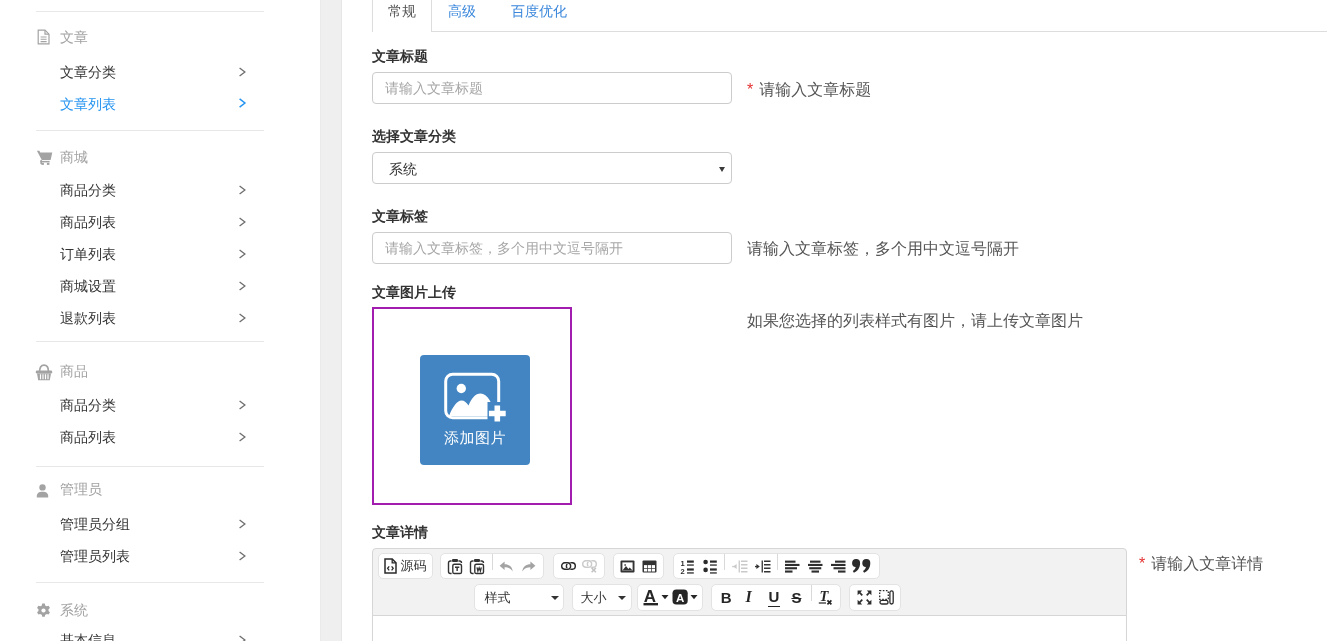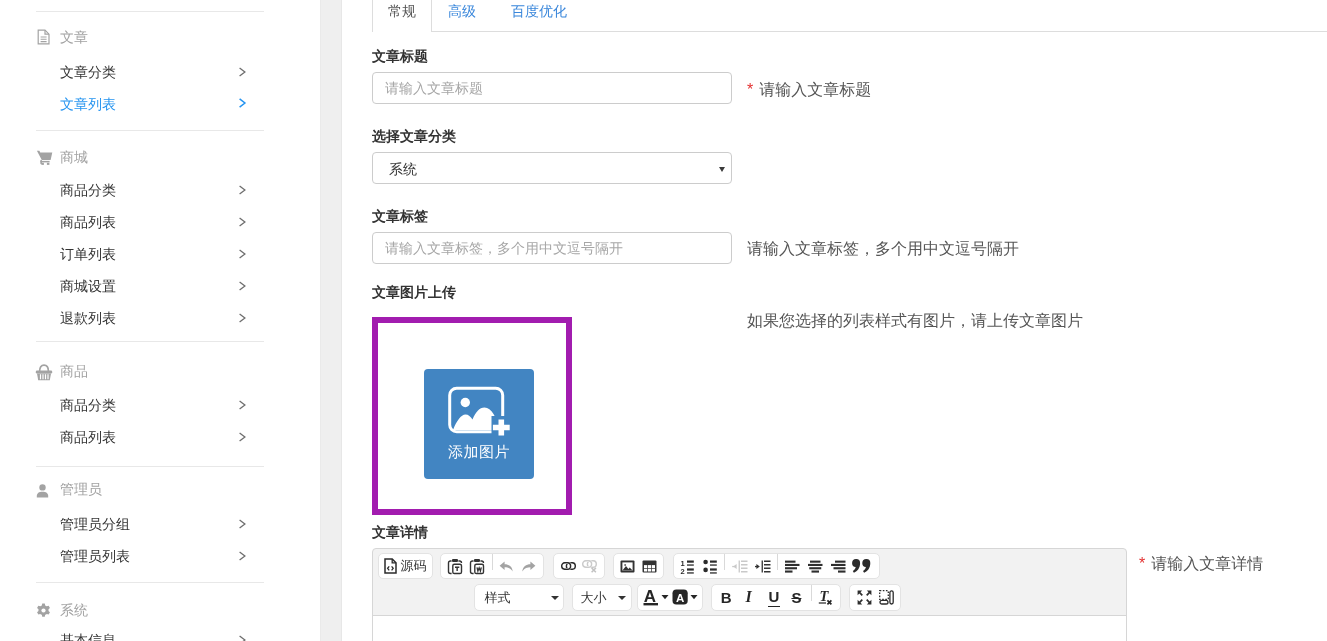--- a/index.html
+++ b/index.html
@@ -18,21 +18,21 @@
 #tab1 { position:absolute; left:30px; top:-10px; width:60px; height:42px; border:1px solid #ddd; border-top:none; border-bottom:none; background:#fff; text-align:center; color:#555; line-height:43px; }
 #navline { position:absolute; left:90px; top:31px; right:0; height:1px; background:#ddd; }
 .tabtx { position:absolute; top:4px; font-size:14px; color:#3a87db; line-height:14px; }
 .lbl { position:absolute; left:30px; font-weight:bold; font-size:14px; color:#333; line-height:14px; }
 .inp { position:absolute; left:30px; width:360px; height:32px; border:1px solid #ccc; border-radius:4px; background:#fff; }
 .ph { position:absolute; left:12px; top:8px; font-size:14px; color:#a6a6a6; line-height:15px; }
 .help { position:absolute; left:405px; font-size:16px; color:#565656; line-height:15px; }
 .star { color:#e33030; margin-right:6px; }
 .blue { color:#28659c; margin-left:3px; }
 
-#upbox { position:absolute; left:30px; top:307px; width:200px; height:198px; border:6px solid #a21caf; background:#fff;margin-top:10px; }
+#upbox { position:absolute; left:30px; top:307px; width:200px; height:198px; border:2px solid #a21caf; background:#fff; }
 #upbtn { position:absolute; left:46px; top:46px; width:110px; height:110px; background:#4285c2; border-radius:4px; }
 #upbtn .txt { position:absolute; left:0; right:0; top:74px; text-align:center; color:#fff; font-size:15px; letter-spacing:0.5px; }
 
 #editor { position:absolute; left:30px; top:548px; width:755px; height:200px; border:1px solid #d6d6d6; border-radius:4px 4px 0 0; background:#f2f2f2; }
 .tgrp { position:absolute; top:4px; height:26px; background:#fff; border:1px solid #e3e3e3; border-radius:5px; display:flex; padding:0 3px; }
 .tbtn { width:23px; height:24px; display:flex; align-items:center; justify-content:center; }
 .tsep { width:1px; height:16px; background:#d9d9d9; margin:0 3px; }
 #ed-content { position:absolute; left:0; right:0; top:66px; bottom:0; background:#fff; border-top:1px solid #d6d6d6; }
 .combo { position:absolute; top:35px; height:27px; background:#fff; border:1px solid #e3e3e3; border-radius:5px; color:#333; font-size:13px; }
 .combo .ct { position:absolute; left:10px; top:6px; line-height:14px; font-size:13px; }

